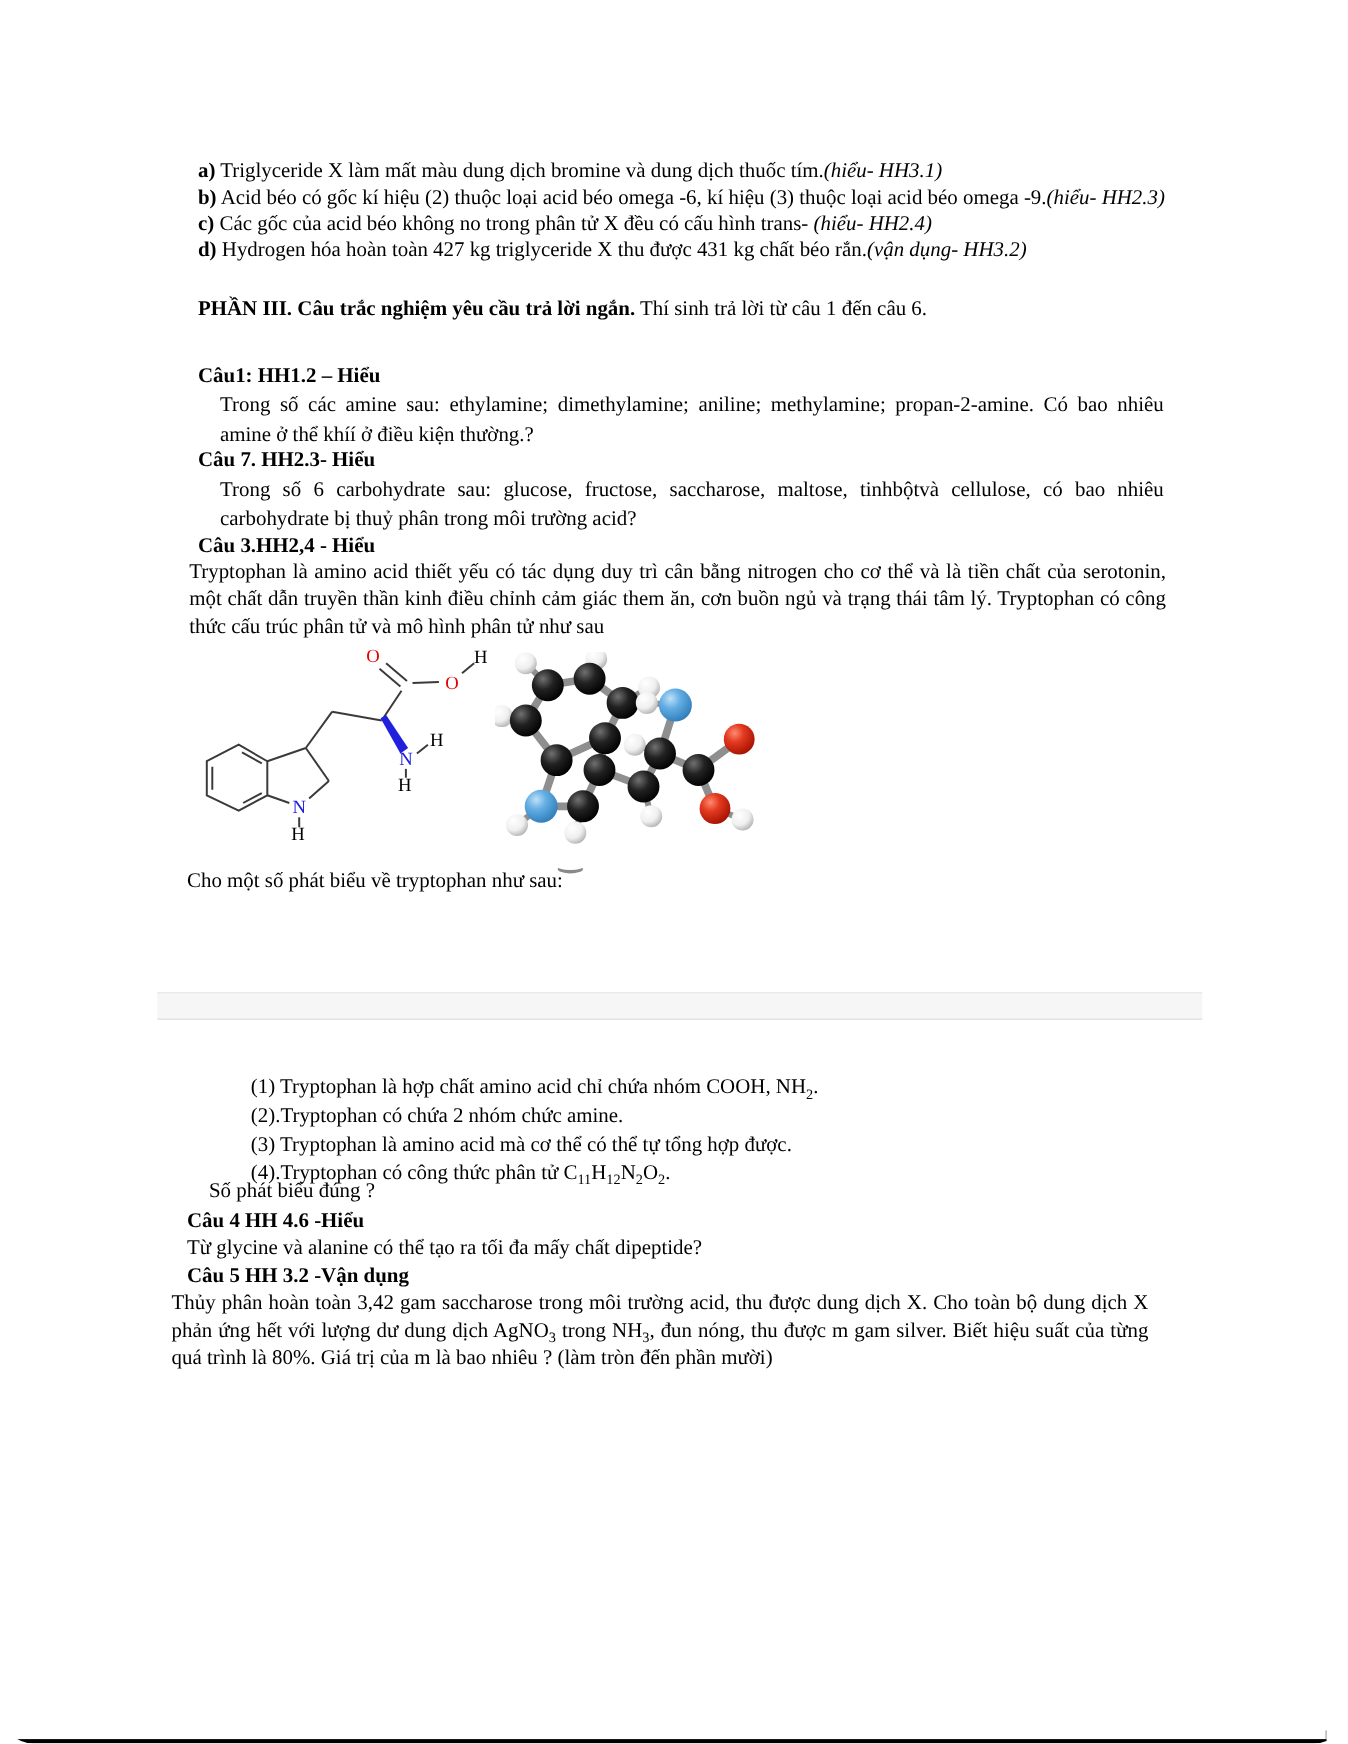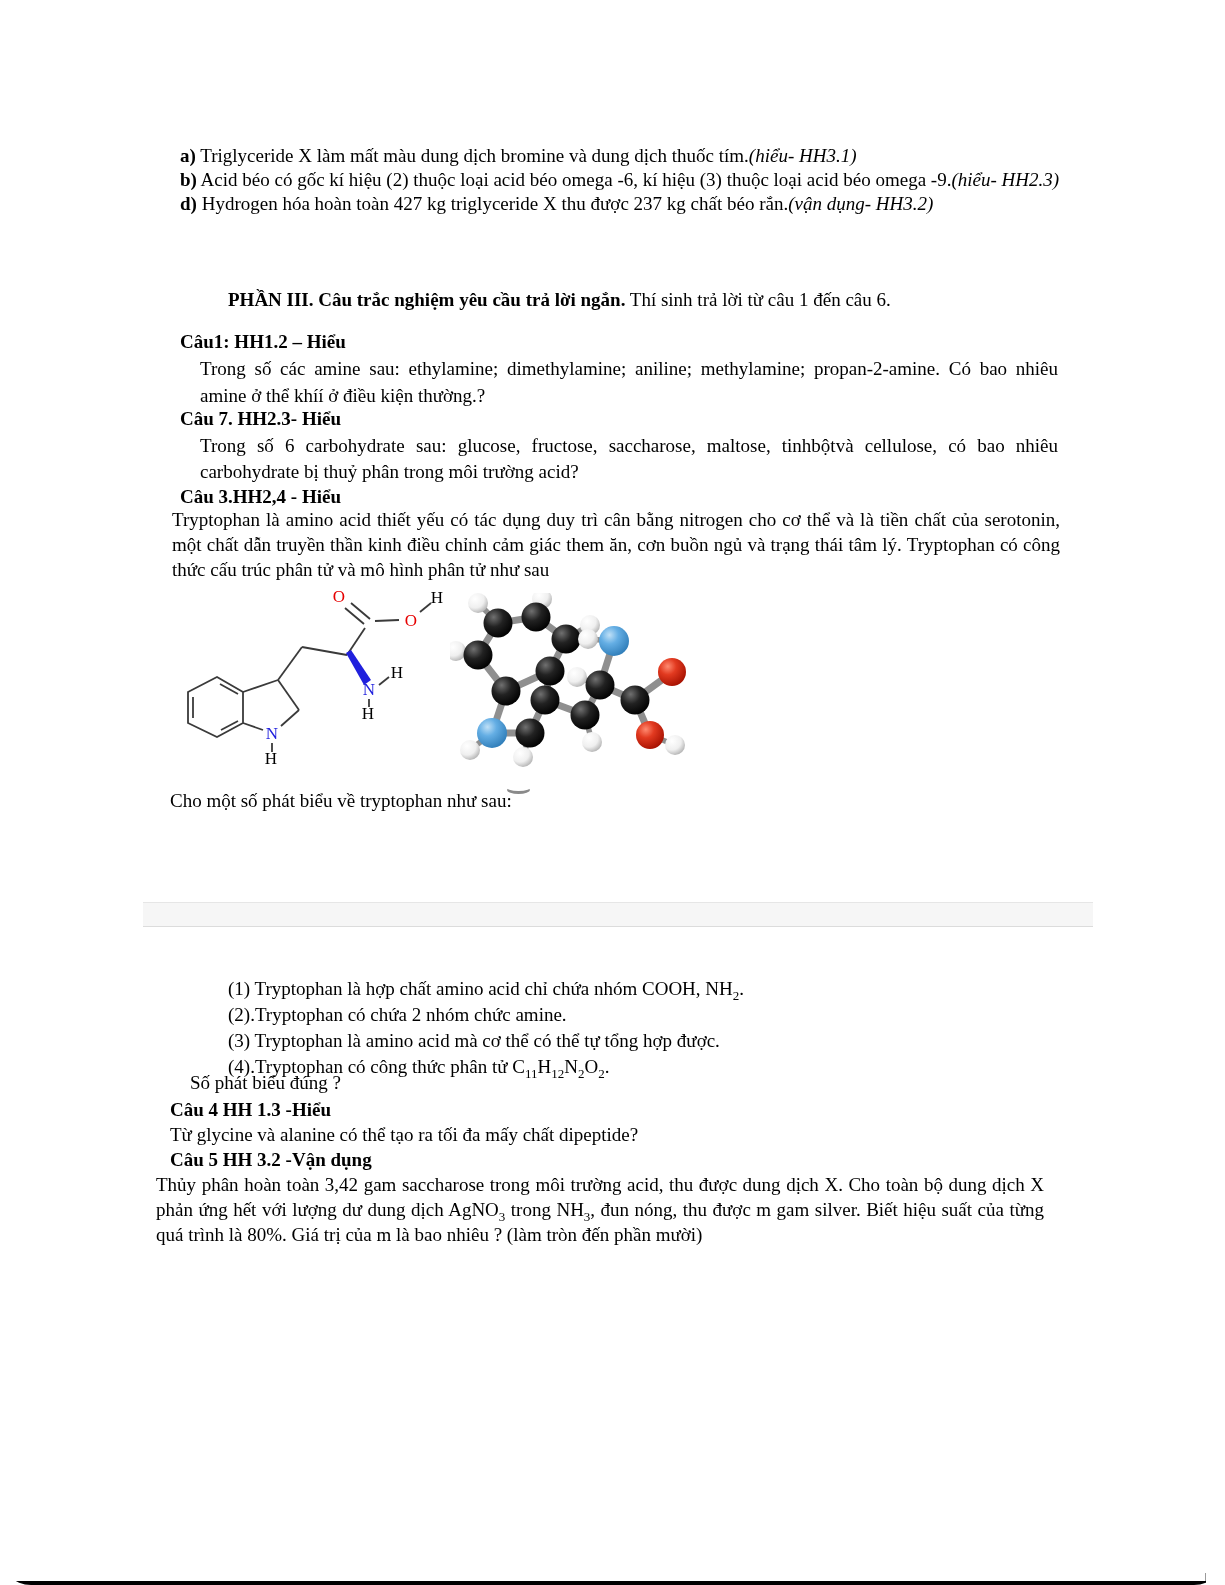--- a/index.html
+++ b/index.html
@@ -12,21 +12,21 @@
     color:#000;
     border-radius:31px;
   }
   .blk{position:absolute;font-size:19px;line-height:24px;}
   .b{font-weight:bold;}
   .i{font-style:italic;}
   .just{text-align:justify;}
   p{margin:0;}
   sub.s{font-size:13px;line-height:0;}
   #abcd{top:144px;left:180px;width:880px;}
-  #part3{top:288px;left:180px;width:880px;margin-left:48px;}
+  #part3{top:269px;left:180px;width:880px;}
   #q1h{top:330px;left:180px;}
   #q1b{top:355px;left:200px;width:858px;line-height:27px;}
   #q2h{top:407px;left:180px;}
   #q2b{top:433px;left:200px;width:858px;line-height:26px;}
   #q3h{top:485px;left:180px;}
   #q3b{top:507px;left:172px;width:888px;line-height:25px;}
   #skeletal{position:absolute;left:185px;top:580px;width:265px;height:200px;}
   #ballmodel{position:absolute;left:450px;top:593px;width:300px;height:207px;}
   #cho{top:789px;left:170px;}
   #pagebreak{
@@ -45,21 +45,22 @@
   svg text{font-family:"Liberation Serif", serif;font-size:17px;}
 </style>
 </head>
 <body>
 
 <div id="page">
 
   <div id="abcd" class="blk just">
     <p><span class="b">a)</span><span> Triglyceride X làm mất màu dung dịch bromine và dung dịch thuốc tím.</span><span class="i">(hiểu- HH3.1)</span></p>
     <p><span class="b">b)</span><span> Acid béo có gốc kí hiệu (2) thuộc loại acid béo omega -6, kí hiệu (3) thuộc loại acid béo omega -9.</span><span class="i">(hiểu- HH2.3)</span></p>
-    <p><span class="b">d)</span><span> Hydrogen hóa hoàn toàn  427 kg triglyceride X thu được 237 kg chất béo rắn.</span><span class="i">(vận dụng- HH3.2)</span></p>
+    <p><span class="b">c)</span><span> Các gốc của acid béo không no trong phân tử X đều có cấu hình trans- </span><span class="i">(hiểu- HH2.4)</span></p>
+    <p><span class="b">d)</span><span> Hydrogen hóa hoàn toàn  427 kg triglyceride X thu được 431 kg chất béo rắn.</span><span class="i">(vận dụng- HH3.2)</span></p>
   </div>
 
   <div id="part3" class="blk">
     <span class="b">PHẦN III. Câu trắc nghiệm yêu cầu trả lời ngắn.</span><span> Thí sinh trả lời từ câu 1 đến câu 6.</span>
   </div>
 
   <div id="q1h" class="blk b">Câu1: HH1.2 – Hiểu</div>
   <div id="q1b" class="blk just">Trong số các amine sau: ethylamine; dimethylamine; aniline; methylamine; propan-2-amine. Có bao nhiêu amine ở thể khíí ở điều kiện thường.?</div>
 
   <div id="q2h" class="blk b">Câu 7. HH2.3- Hiểu</div>
@@ -197,21 +198,21 @@
 
   <div id="stmts" class="blk">
     <p><span>(1) Tryptophan là hợp chất amino acid chỉ chứa nhóm COOH, NH</span><sub class="s">2</sub><span>.</span></p>
     <p>(2).Tryptophan có chứa 2 nhóm chức amine.</p>
     <p>(3) Tryptophan là amino acid mà cơ thể có thể tự tổng hợp được.</p>
     <p><span>(4).Tryptophan có công thức phân tử  C</span><sub class="s">11</sub><span>H</span><sub class="s">12</sub><span>N</span><sub class="s">2</sub><span>O</span><sub class="s">2</sub><span>.</span></p>
   </div>
 
   <div id="ask" class="blk">Số phát biểu đúng ?</div>
 
-  <div id="q4h" class="blk b">Câu 4 HH 1.3 -Hiểu</div>
+  <div id="q4h" class="blk b">Câu 4 HH 4.6 -Hiểu</div>
   <div id="q4b" class="blk">Từ glycine và alanine có thể tạo ra tối đa mấy chất dipeptide?</div>
 
   <div id="q5h" class="blk b">Câu 5 HH 3.2 -Vận dụng</div>
   <div id="q5b" class="blk just">
     <span>Thủy phân hoàn toàn 3,42 gam  saccharose trong môi trường acid, thu được dung dịch X. Cho toàn bộ dung dịch X phản ứng hết với lượng dư dung dịch AgNO</span><sub class="s">3</sub><span> trong NH</span><sub class="s">3</sub><span>, đun nóng, thu được m gam silver. Biết hiệu suất của từng quá trình là 80%. Giá trị của m là bao nhiêu ? (làm tròn đến phần mười)</span>
   </div>
 
   <div id="nextpage-edge"></div>
   <div id="nextpage-side"></div>
 

